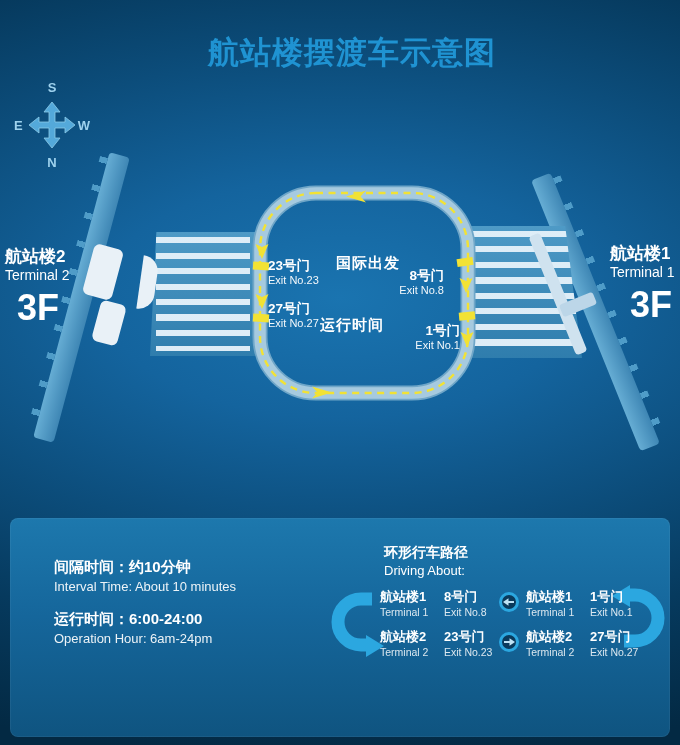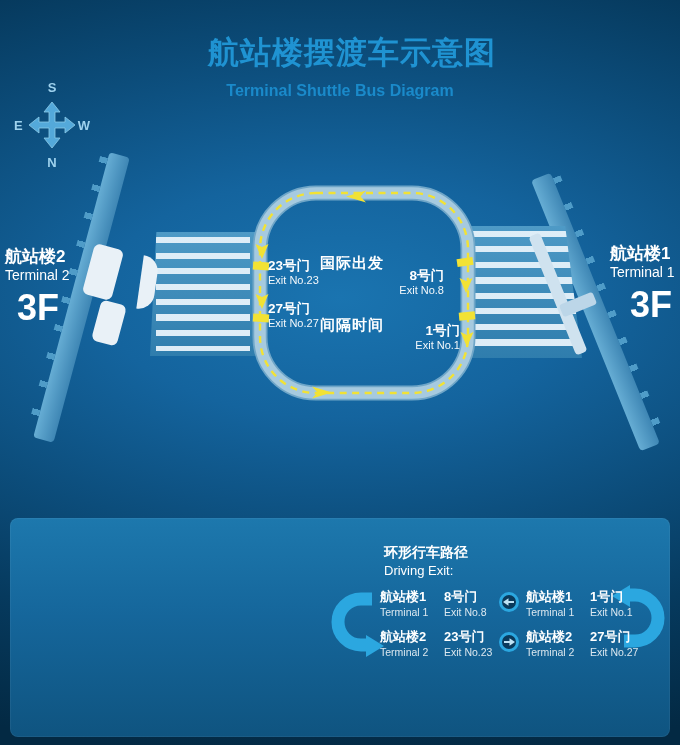--- a/index.html
+++ b/index.html
@@ -45,21 +45,21 @@
   .route-svg{position:absolute;left:0;top:0;}
   
   .map-label{position:absolute;color:#fff;white-space:nowrap;}
   .lbl-zh{font-size:13.5px;font-weight:bold;line-height:1.15;}
   .lbl-en{font-size:11px;line-height:1.2;color:rgba(255,255,255,.95);}
   .center-lbl{font-size:15px;font-weight:bold;letter-spacing:1px;}
   #lbl-g23{left:268px;top:258px;}
   #lbl-g27{left:268px;top:301px;}
   #lbl-g8{left:398px;top:268px;text-align:right;width:46px;}
   #lbl-g1{left:412px;top:323px;text-align:right;width:48px;}
-  #lbl-intl{left:320px;top:254px;}
+  #lbl-intl{left:336px;top:254px;}
   #lbl-dom{left:320px;top:316px;}
   .t-block{position:absolute;color:#fff;}
   .t-zh{font-size:17px;font-weight:bold;line-height:1.1;}
   .t-en{font-size:14px;line-height:1.2;}
   .t-floor{font-size:36px;font-weight:bold;margin-top:4px;}
   #t-left{left:5px;top:248px;}
   #t-left .t-floor{margin-left:12px;}
   #t-right{left:610px;top:245px;}
   #t-right .t-floor{margin-left:20px;}
   
@@ -84,21 +84,20 @@
   .big-arrow{position:absolute;}
   .ba-left{left:318px;top:70px;}
   .ba-right{left:600px;top:66px;}
 </style>
 </head>
 <body>
 
 <div class="stage">
 
   <div class="title">航站楼摆渡车示意图</div>
-  <div class="subtitle">Terminal Shuttle Bus Diagram</div>
 
   <div class="compass">
     <span class="c-letter c-s">S</span>
     <span class="c-letter c-e">E</span>
     <span class="c-letter c-w">W</span>
     <span class="c-letter c-n">N</span>
     <svg width="52" height="52" viewBox="0 0 52 52">
       <path d="M26,3 L34,13 L29,13 L29,23 L39,23 L39,18 L49,26 L39,34 L39,29 L29,29 L29,39 L34,39 L26,49 L18,39 L23,39 L23,29 L13,29 L13,34 L3,26 L13,18 L13,23 L23,23 L23,13 L18,13 Z" fill="#54a9da" stroke="#8ecbe9" stroke-width="0.8"></path>
     </svg>
   </div>
@@ -155,28 +154,34 @@
   <div class="map-label" id="lbl-g8">
     <div class="lbl-zh">8号门</div>
     <div class="lbl-en">Exit No.8</div>
   </div>
   <div class="map-label" id="lbl-g1">
     <div class="lbl-zh">1号门</div>
     <div class="lbl-en">Exit No.1</div>
   </div>
 
   <div class="map-label center-lbl" id="lbl-intl">国际出发</div>
-  <div class="map-label center-lbl" id="lbl-dom">间隔时间</div>
+  <div class="map-label center-lbl" id="lbl-dom">运行时间</div>
 
   <div class="panel">
 
+    <div class="info">
+      <div class="info-zh">间隔时间：约10分钟</div>
+      <div class="info-en">Interval Time: About 10 minutes</div>
+      <div class="info-zh">运行时间：6:00-24:00</div>
+      <div class="info-en">Operation Hour: 6am-24pm</div>
+    </div>
 
     <div class="dr-title">
       <div class="dr-zh">环形行车路径</div>
-      <div class="dr-en">Driving Exit:</div>
+      <div class="dr-en">Driving About:</div>
     </div>
 
     <svg class="big-arrow ba-left" width="58" height="76" viewBox="0 0 58 76">
       <path d="M44,11 H33 A23,23 0 0 0 33,57 H38" fill="none" stroke="#2ba7e0" stroke-width="13"></path>
       <polygon points="38,47 38,69 56,58" fill="#2ba7e0"></polygon>
     </svg>
     <svg class="big-arrow ba-right" width="58" height="76" viewBox="0 0 58 76">
       <path d="M14,57 H25 A23,23 0 0 0 25,11 H20" fill="none" stroke="#2ba7e0" stroke-width="13"></path>
       <polygon points="20,1 20,23 2,12" fill="#2ba7e0"></polygon>
     </svg>

